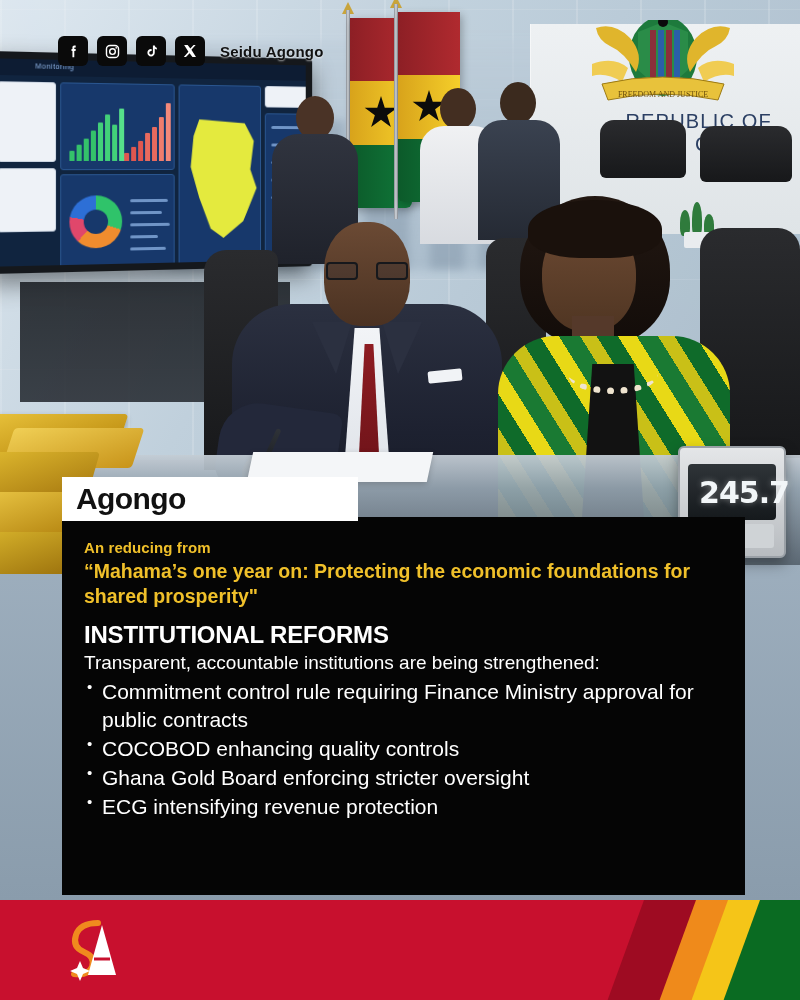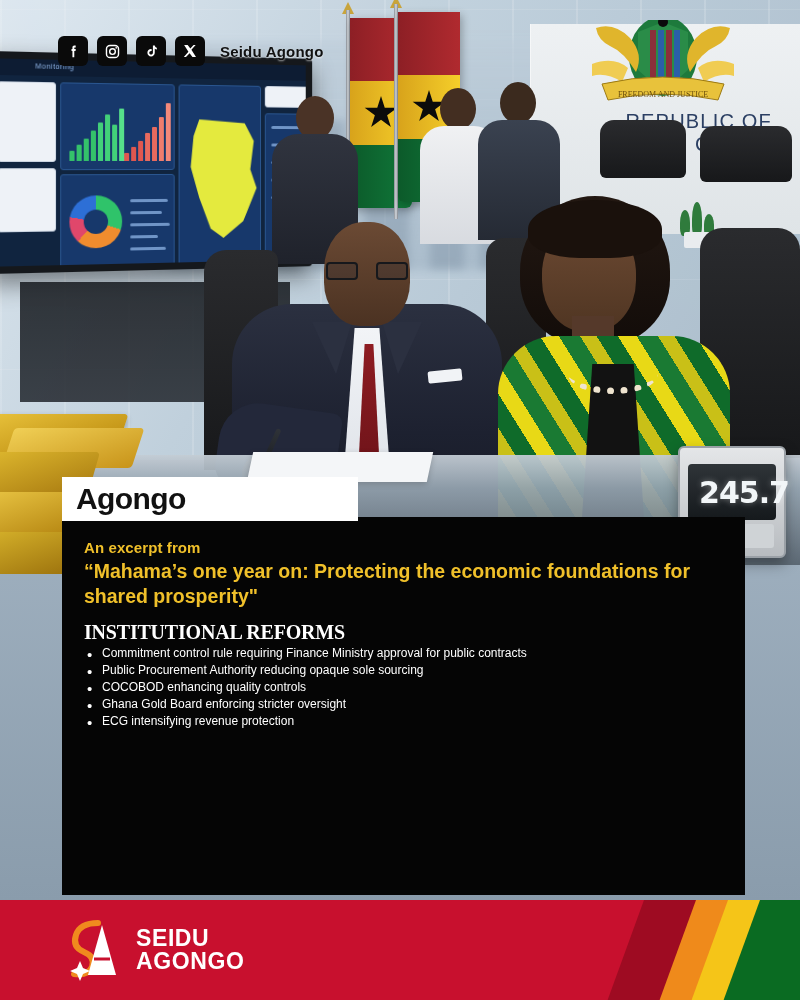--- a/index.html
+++ b/index.html
@@ -212,25 +212,25 @@
   .brandbar .b1 { font-size:30px; font-weight:700; color:#111; letter-spacing:-.6px; }
   .brandbar .b2 { font-size:30px; font-weight:400; color:#111; letter-spacing:-.6px; }
 
   
   .panel {
     position:absolute; left:62px; top:517px; width:683px; height:378px;
     background:#050505; z-index:21; padding:22px 22px 14px 22px; color:#fff;
   }
   .excerpt-from { color:#f0c02a; font-size:15px; font-weight:700; margin-bottom:3px; letter-spacing:.1px; }
   .excerpt-title { color:#f0c02a; font-size:19.5px; font-weight:700; line-height:1.26; margin-bottom:13px; }
-  .sec-head { font-size:20px; font-weight:700; letter-spacing:-.2px; margin-bottom:2px;font-family:Liberation Serif, serif; }
+  .sec-head { font-size:24px; font-weight:700; letter-spacing:-.2px; margin-bottom:2px; }
   .sec-intro { font-size:19px; font-weight:400; line-height:1.3; margin-bottom:2px; }
   ul.bullets { list-style:none; margin:0 0 2px 0; }
   ul.bullets li {
-    font-size:12px; line-height:1.33; padding-left:18px; position:relative; margin-bottom:1px;
+    font-size:21px; line-height:1.33; padding-left:18px; position:relative; margin-bottom:1px;
   }
   ul.bullets li::before {
     content:"•"; position:absolute; left:3px; top:-1px; font-size:15px; color:#fff;
   }
   .closing { font-size:19px; line-height:1.3; text-align:justify; margin-top:2px; }
 
   
   .footer { position:absolute; left:0; top:900px; width:800px; height:100px; background:#c8102e; overflow:hidden; }
   .stripe { position:absolute; top:-30px; height:170px; transform:skewX(-20deg); }
   .s-dred  { right:118px; width:58px; background:#9e0b22; }
@@ -449,26 +449,26 @@
       </svg>
     </div>
     <span class="handle">Seidu Agongo</span>
   </div>
 
   <div class="brandbar">
     <span class="b1">Agongo</span>
   </div>
 
   <div class="panel">
-    <div class="excerpt-from">An excerpt from</div>
+    <div class="excerpt-from">An reducing from</div>
     <div class="excerpt-title">“Mahama’s one year on: Protecting the economic foundations for shared prosperity"</div>
     <div class="sec-head">INSTITUTIONAL REFORMS</div>
+    <div class="sec-intro">Transparent, accountable institutions are being strengthened:</div>
     <ul class="bullets">
       <li>Commitment control rule requiring Finance Ministry approval for public contracts</li>
-      <li>Public Procurement Authority reducing opaque sole sourcing</li>
       <li>COCOBOD enhancing quality controls</li>
       <li>Ghana Gold Board enforcing stricter oversight</li>
       <li>ECG intensifying revenue protection</li>
     </ul>
   </div>
 
   <div class="footer">
     <div class="stripe s-dred"></div>
     <div class="stripe s-org"></div>
     <div class="stripe s-yel"></div>
@@ -476,20 +476,16 @@
 
     <div class="logo">
       <div class="mark">
         <svg width="68" height="62" viewBox="0 0 68 62">
           <path d="M40 4 Q22 4 18 16 Q14 28 26 33 Q38 38 34 48 Q30 57 16 55" fill="none" stroke="#f08a1e" stroke-width="6" stroke-linecap="round"></path>
           <path d="M44 6 L30 56 L58 56 Z" fill="#ffffff"></path>
           <path d="M36 40 L52 40" stroke="#c8102e" stroke-width="3"></path>
           <path d="M22 42 l3 7 l7 3 l-7 3 l-3 7 l-3 -7 l-7 -3 l7 -3 z" fill="#ffffff"></path>
         </svg>
       </div>
-      <div class="txt">
-        <span class="l1">SEIDU</span>
-        <span class="l2">AGONGO</span>
-      </div>
     </div>
   </div>
 
 </div>
 
 </body></html>

